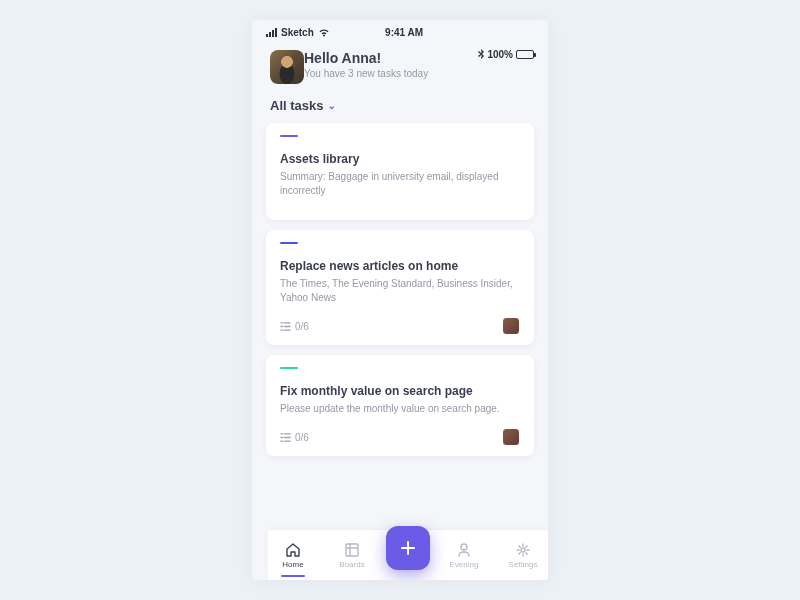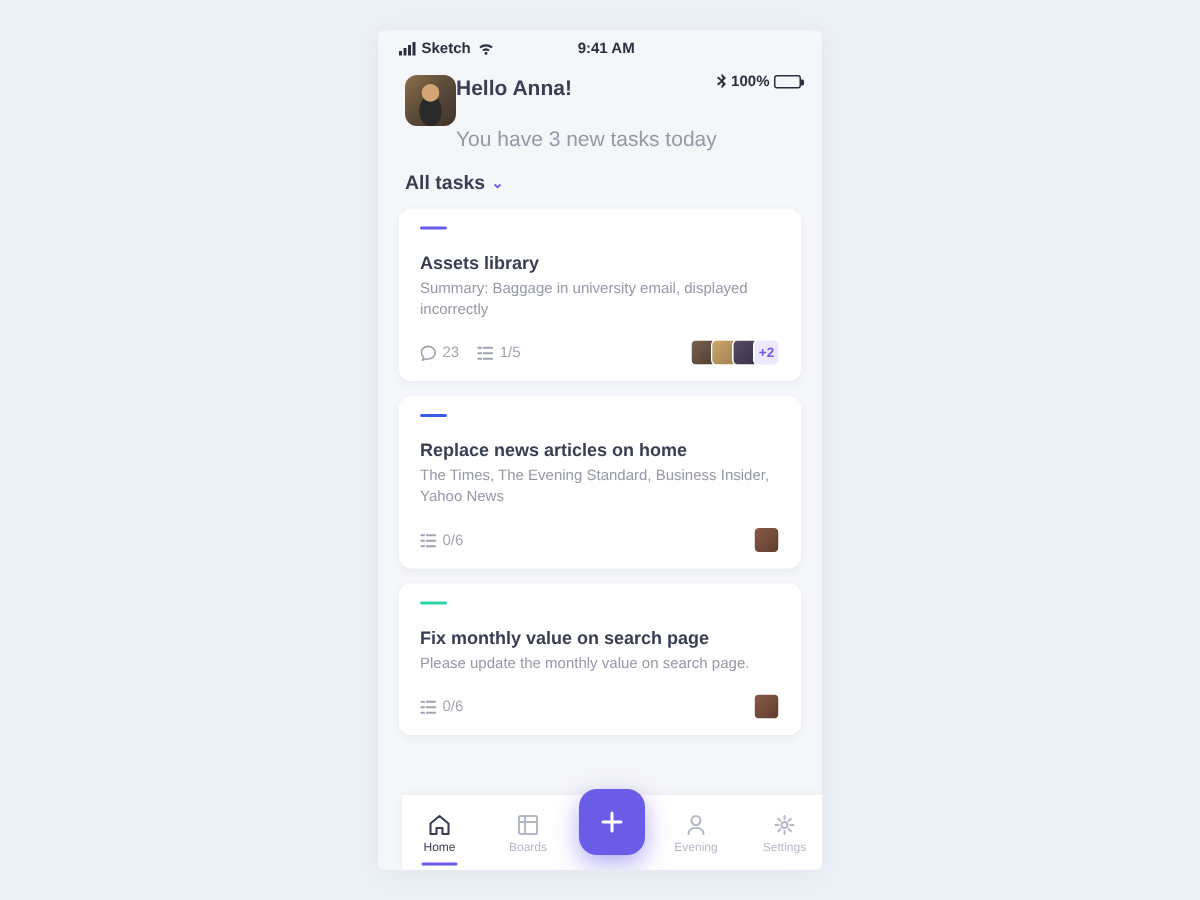--- a/index.html
+++ b/index.html
@@ -52,21 +52,21 @@
   background: linear-gradient(135deg,#8b6f47 0%,#5a4a3a 50%,#3d3428 100%);
   position: relative;
   overflow: hidden;
 }
 .avatar::after{
   content:""; position:absolute; inset:0;
   background: radial-gradient(circle at 50% 35%, #d4a574 0%, #d4a574 20%, transparent 22%),
               radial-gradient(ellipse at 50% 70%, #2a2a2a 0%, #2a2a2a 30%, transparent 32%);
 }
 .greeting { font-size: 14px; font-weight: 700; color: #3a3e52; }
-.subtitle { font-size: 14px; color: #9598a6; margin-top: 18px; }
+.subtitle { font-size: 10px; color: #9598a6; margin-top: 2px; }
 
 .filter {
   padding: 6px 18px 10px;
   font-size: 13px;
   font-weight: 700;
   color: #3a3e52;
   display: flex;
   align-items: center;
   gap: 4px;
   cursor: pointer;
@@ -181,42 +181,20 @@
     <span>All tasks</span>
     <span class="chevron">⌄</span>
   </div>
 
   <div class="tasks">
 
     <div class="card">
       <div class="accent" style="background:#6b5ce7"></div>
       <div class="card-title">Assets library</div>
       <div class="card-desc">Summary: Baggage in university email, displayed incorrectly</div>
-      <div class="card-footer">
-        <div class="card-stats">
-          <div class="stat">
-            <svg width="11" height="11" viewBox="0 0 12 12">
-                <path d="M6 1C3 1 1 3 1 5.5c0 1.3.6 2.5 1.6 3.3L2 11l2.5-1c.5.1 1 .2 1.5.2 3 0 5-2 5-4.5S9 1 6 1z" fill="none" stroke="#a0a3b1" stroke-width="1.2"></path>
-              </svg>
-            <span>23</span>
-          </div>
-          <div class="stat">
-            <svg width="11" height="11" viewBox="0 0 12 12">
-                <path d="M1 2h2M1 6h2M1 10h2M5 2h6M5 6h6M5 10h6" stroke="#a0a3b1" stroke-width="1.5" stroke-linecap="round"></path>
-              </svg>
-            <span>1/5</span>
-          </div>
-        </div>
-        <div class="assignees">
-          <div class="assignee a1"></div>
-          <div class="assignee a2"></div>
-          <div class="assignee a3"></div>
-          <div class="more-badge">+2</div>
-        </div>
-      </div>
     </div>
 
     <div class="card">
       <div class="accent" style="background:#3b5ce7"></div>
       <div class="card-title">Replace news articles on home</div>
       <div class="card-desc">The Times, The Evening Standard, Business Insider, Yahoo News</div>
       <div class="card-footer">
         <div class="card-stats">
           <div class="stat">
             <svg width="11" height="11" viewBox="0 0 12 12">

